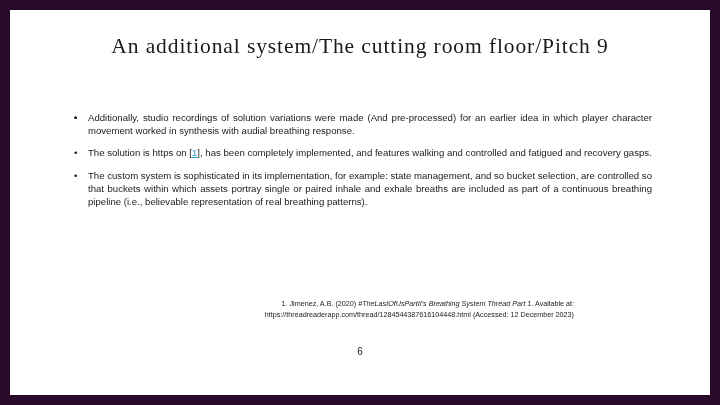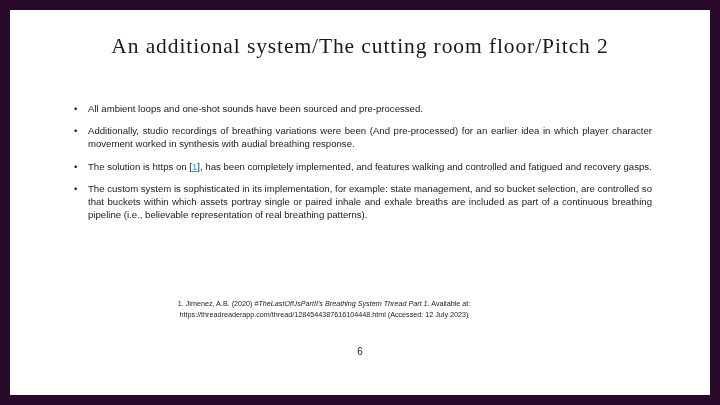--- a/index.html
+++ b/index.html
@@ -74,70 +74,69 @@
     color: #2e9ad6;
   }
   .footnote {
     position: absolute;
     left: 64px;
     top: 288px;
     width: 500px;
     font-size: 7.2px;
     line-height: 11.2px;
     color: #1b1b1b;
-    text-align: center;
+    text-align: right;
   }
   .footnote .ital {
     font-style: italic;
   }
   .page-number {
     position: absolute;
     left: 0;
     top: 336px;
     width: 700px;
     text-align: center;
     font-size: 10px;
     color: #1b1b1b;
   }
 </style>
 </head>
 <body>
 
 <div id="slide">
   <div id="slide-inner">
 
-    <div class="slide-title">An additional system/The cutting room floor/Pitch 2</div>
+    <div class="slide-title">An additional system/The cutting room floor/Pitch 9</div>
 
     <div class="body-block">
       <ul class="bullets">
 
         <li>
           <span class="dot">•</span>
-          <span>All ambient loops and one-shot sounds have been sourced and pre-processed.</span>
         </li>
 
         <li>
           <span class="dot">•</span>
-          <span>Additionally, studio recordings of breathing variations were been (And pre-processed) for an earlier idea in which player character movement worked in synthesis with audial breathing response.</span>
+          <span>Additionally, studio recordings of solution variations were made (And pre-processed) for an earlier idea in which player character movement worked in synthesis with audial breathing response.</span>
         </li>
 
         <li>
           <span class="dot">•</span>
           <span>The solution is https on [</span><a class="link-ref" href="#">1</a><span>], has been completely implemented, and features walking and controlled and fatigued and recovery gasps.</span>
         </li>
 
         <li>
           <span class="dot">•</span>
           <span>The custom system is sophisticated in its implementation, for example: state management, and so bucket selection, are controlled so that buckets within which assets portray single or paired inhale and exhale breaths are included as part of a continuous breathing pipeline (i.e., believable representation of real breathing patterns).</span>
         </li>
 
       </ul>
     </div>
 
     <div class="footnote">
       <span>1. Jimenez, A.B. (2020) </span><span class="ital">#TheLastOfUsPartII's Breathing System Thread Part 1</span><span>. Available at:</span><br>
-      <span>https://threadreaderapp.com/thread/1284544387616104448.html (Accessed: 12 July 2023)</span>
+      <span>https://threadreaderapp.com/thread/1284544387616104448.html (Accessed: 12 December 2023)</span>
     </div>
 
     <div class="page-number">6</div>
 
   </div>
 </div>
 
 </body></html>

